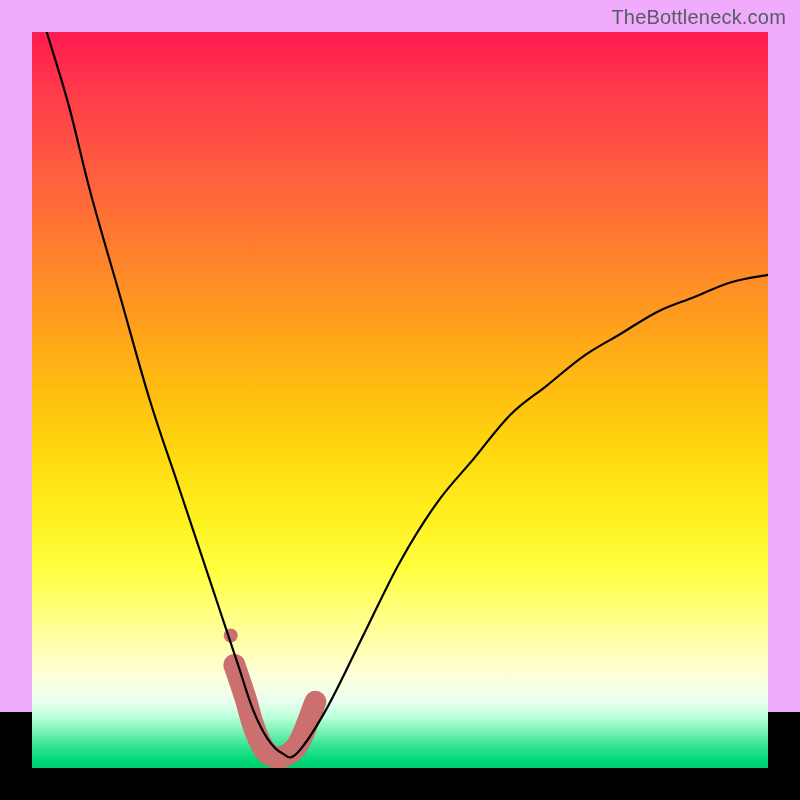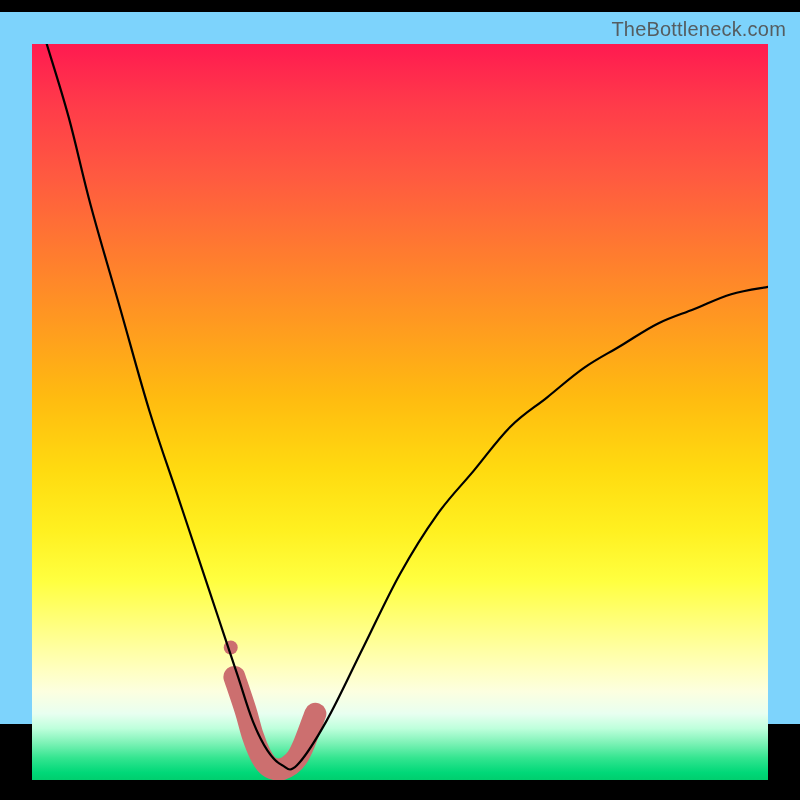--- a/index.html
+++ b/index.html
@@ -5,25 +5,25 @@
   html, body {
     margin: 0;
     padding: 0;
     width: 800px;
     height: 800px;
     background: #000;
     font-family: Arial, Helvetica, sans-serif;
   }
   .frame {
     position: absolute;
-    top: 12px;
+    top: 0;
     left: 0;
     width: 800px;
     height: 712px;
-    background: #7dd3fc;
+    background: #f0abfc;
   }
   .plot-area {
     position: absolute;
     top: 32px;
     left: 32px;
     width: 736px;
     height: 736px;
     overflow: hidden;
   }
   .gradient {

